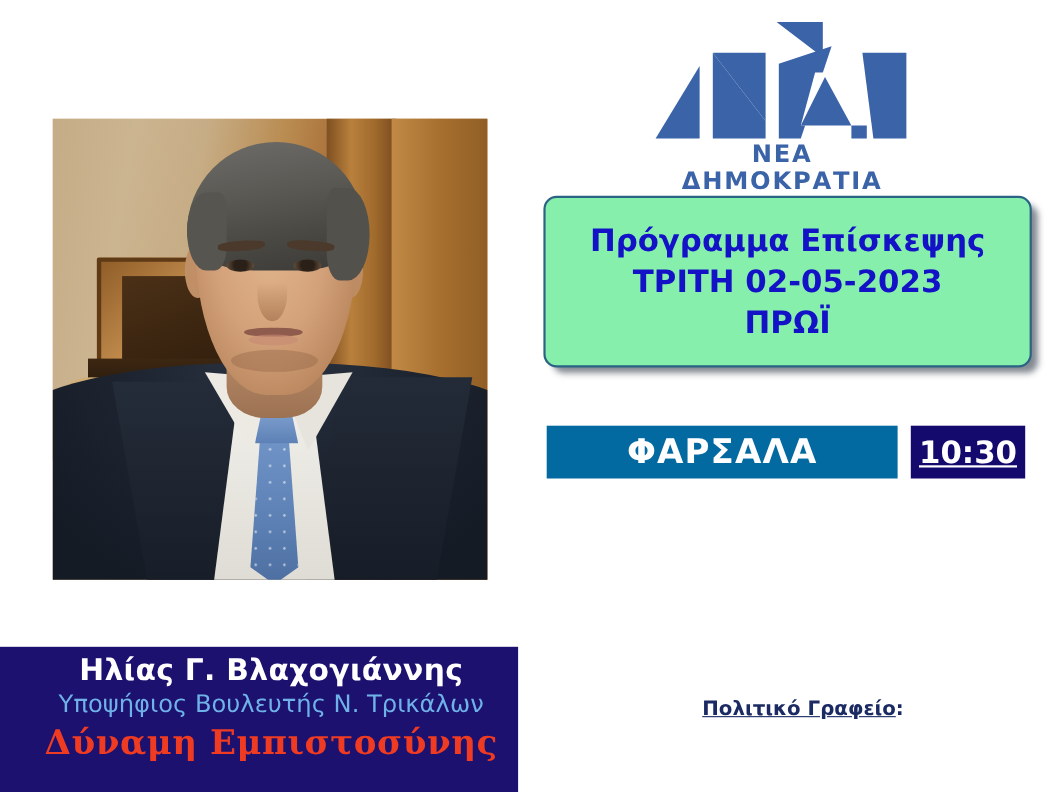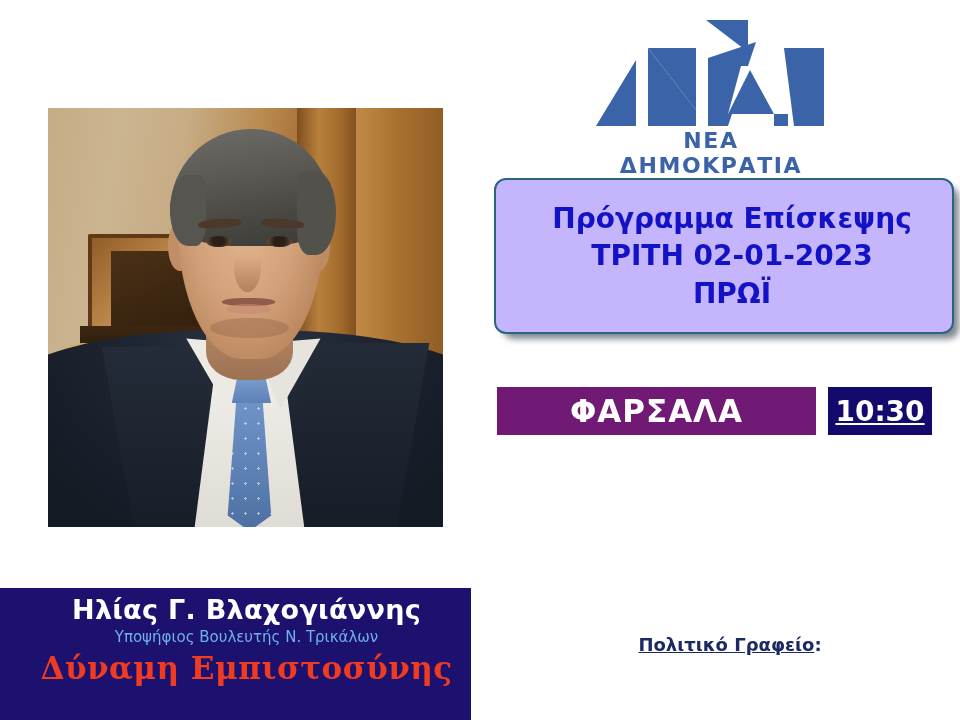--- a/index.html
+++ b/index.html
@@ -272,48 +272,47 @@
     color: #3a63a8;
   }
 
   
   .program-panel {
     position: absolute;
     left: 494px;
     top: 178px;
     width: 440px;
     height: 152px;
-    background: #c4b5fd;
+    background: #86efac;
     border: 2px solid #2a6384;
     border-radius: 12px;
     box-shadow: 7px 7px 6px -2px rgba(30,40,55,.55);
     display: flex;
     flex-direction: column;
     align-items: center;
     justify-content: center;
-    padding-left: 16px;
   }
   .program-line {
     color: #1312c6;
     font-family: "DejaVu Sans", "Liberation Sans", sans-serif;
     font-weight: bold;
     font-size: 28px;
     line-height: 1.33;
     text-align: center;
     white-space: nowrap;
   }
 
   
   .location-bar {
     position: absolute;
     left: 497px;
     top: 387px;
     width: 319px;
     height: 48px;
-    background: #701a75;
+    background: #0369a1;
     display: flex;
     align-items: center;
     justify-content: center;
   }
   .location-text {
     color: #ffffff;
     font-family: "DejaVu Sans", "Liberation Sans", sans-serif;
     font-weight: bold;
     font-size: 31px;
     letter-spacing: 1px;
@@ -359,21 +358,21 @@
     font-family: "DejaVu Sans", "Liberation Sans", sans-serif;
     font-weight: bold;
     font-size: 27px;
     letter-spacing: .3px;
     line-height: 1.18;
     white-space: nowrap;
   }
   .cand-role {
     color: #6fb2e8;
     font-family: "DejaVu Sans", "Liberation Sans", sans-serif;
-    font-size: 15px;
+    font-size: 22px;
     font-weight: normal;
     margin-top: 2px;
     white-space: nowrap;
   }
   .cand-slogan {
     color: #ef3b22;
     font-family: "DejaVu Serif", "Liberation Serif", serif;
     font-weight: bold;
     font-size: 31px;
     letter-spacing: .5px;
@@ -458,21 +457,21 @@
       <polygon points="162,52 186,96 140,96" fill="#3a63a8"></polygon>
 
       <polygon points="196,30 236,30 236,108 206,108" fill="#3a63a8"></polygon>
       <polygon points="186,96 200,96 200,108 186,108" fill="#3a63a8"></polygon>
     </svg>
     <div class="nd-wordmark">ΝΕΑ ΔΗΜΟΚΡΑΤΙΑ</div>
   </div>
 
   <div class="program-panel">
     <div class="program-line">Πρόγραμμα Επίσκεψης</div>
-    <div class="program-line">ΤΡΙΤΗ 02-01-2023</div>
+    <div class="program-line">ΤΡΙΤΗ 02-05-2023</div>
     <div class="program-line">ΠΡΩΪ</div>
   </div>
 
   <div class="location-bar">
     <span class="location-text">ΦΑΡΣΑΛΑ</span>
   </div>
 
   <div class="time-badge">
     <span class="time-text">10:30</span>
   </div>

